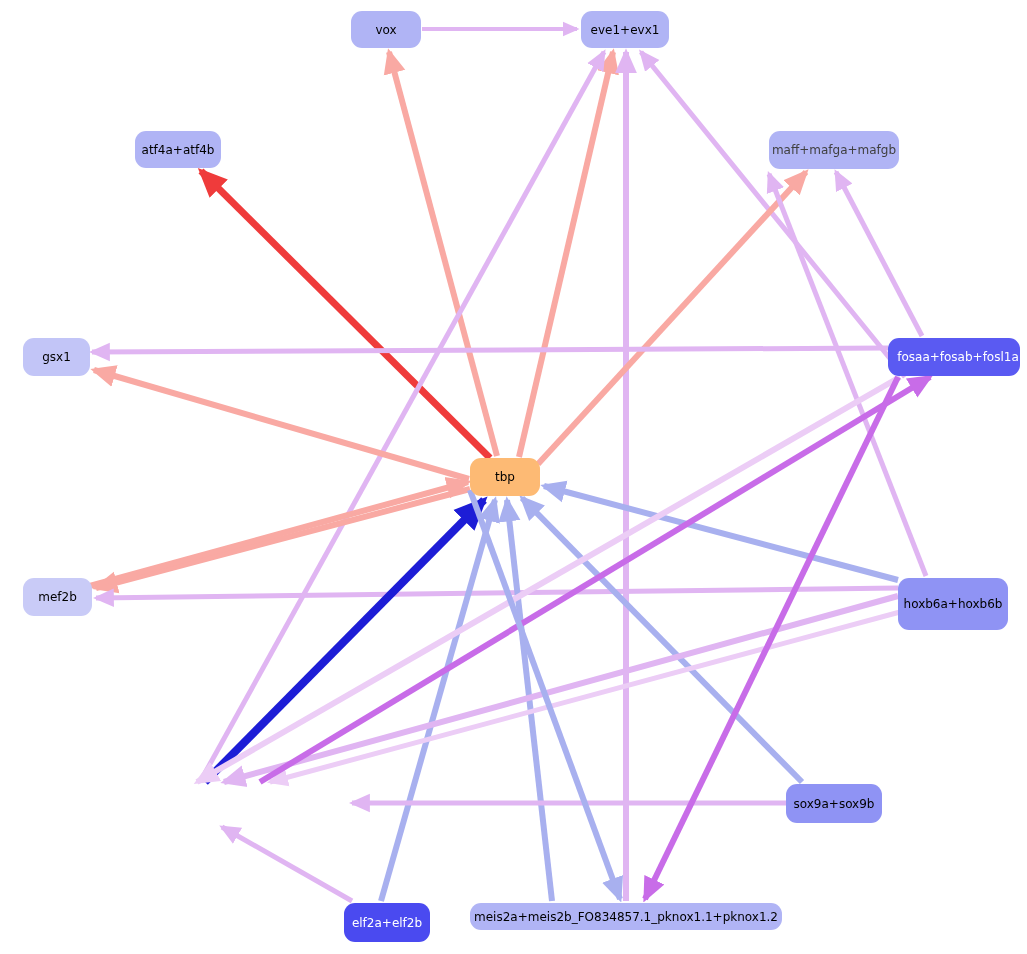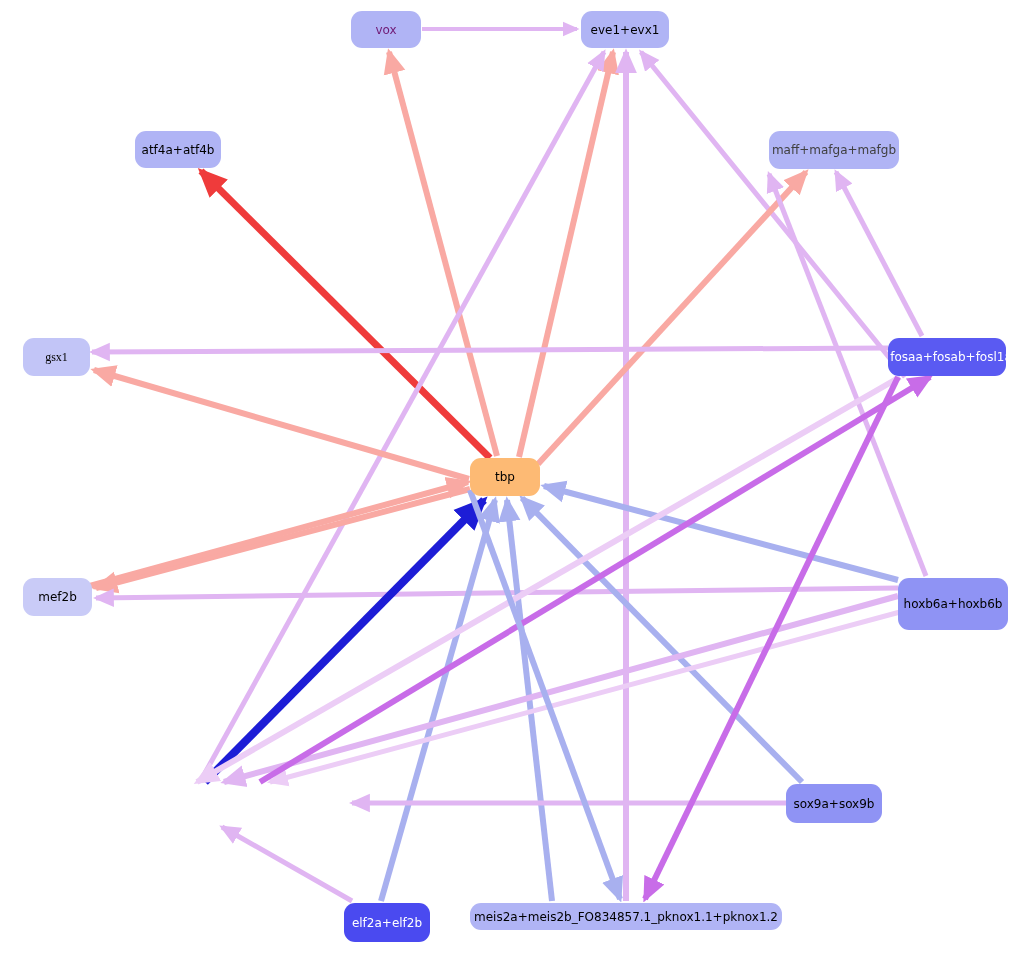--- a/index.html
+++ b/index.html
@@ -108,36 +108,36 @@
         <line x1="900" y1="612" x2="270" y2="782" stroke="#eccdf6" stroke-width="5" stroke-linecap="butt" marker-end="url(#arrow-eccdf6)"></line>
         <line x1="352" y1="901" x2="222" y2="827" stroke="#e0b5f2" stroke-width="5" stroke-linecap="butt" marker-end="url(#arrow-e0b5f2)"></line>
         <line x1="898" y1="377" x2="645" y2="899" stroke="#c86ce8" stroke-width="6" stroke-linecap="butt" marker-end="url(#arrow-c86ce8)"></line>
         <line x1="260" y1="782" x2="930" y2="377" stroke="#c86ce8" stroke-width="6" stroke-linecap="butt" marker-end="url(#arrow-c86ce8)"></line>
         <line x1="24" y1="604" x2="468" y2="482" stroke="#f9a9a3" stroke-width="6" stroke-linecap="butt" marker-end="url(#arrow-f9a9a3)"></line>
         <line x1="470" y1="490" x2="620" y2="899" stroke="#a8b0ef" stroke-width="6" stroke-linecap="butt" marker-end="url(#arrow-a8b0ef)"></line>
       </g>
   </svg>
 
   <div id="node-layer">
-      <div class="node" style="left: 351px; top: 11px; width: 70px; height: 37px; background: rgb(176, 180, 245); color: #701a75;">
+      <div class="node" style="left: 351px; top: 11px; width: 70px; height: 37px; background: rgb(176, 180, 245); color: #000000;">
         <span class="node-label">vox</span>
       </div>
       <div class="node" style="left: 581px; top: 11px; width: 88px; height: 37px; background: rgb(176, 180, 245); color: rgb(0, 0, 0);">
         <span class="node-label">eve1+evx1</span>
       </div>
       <div class="node" style="left: 135px; top: 131px; width: 86px; height: 37px; background: rgb(176, 180, 245); color: rgb(0, 0, 0);">
         <span class="node-label">atf4a+atf4b</span>
       </div>
       <div class="node" style="left: 769px; top: 131px; width: 130px; height: 38px; background: rgb(176, 180, 245); color: #404040;">
         <span class="node-label">maff+mafga+mafgb</span>
       </div>
-      <div class="node" style="left: 23px; top: 338px; width: 67px; height: 38px; background: rgb(194, 197, 247); color: rgb(0, 0, 0); font-family: Liberation Serif, serif;">
+      <div class="node" style="left: 23px; top: 338px; width: 67px; height: 38px; background: rgb(194, 197, 247); color: rgb(0, 0, 0);">
         <span class="node-label">gsx1</span>
       </div>
-      <div class="node" style="left: 888px; top: 338px; width: 118px; height: 38px; background: rgb(90, 90, 242); color: rgb(255, 255, 255); padding-left: 8px;">
+      <div class="node" style="left: 888px; top: 338px; width: 132px; height: 38px; background: rgb(90, 90, 242); color: rgb(255, 255, 255); padding-left: 8px;">
         <span class="node-label">fosaa+fosab+fosl1a</span>
       </div>
       <div class="node" style="left: 470px; top: 458px; width: 70px; height: 38px; background: #fdba74; color: rgb(0, 0, 0);">
         <span class="node-label">tbp</span>
       </div>
       <div class="node" style="left: 23px; top: 578px; width: 69px; height: 38px; background: rgb(201, 203, 247); color: rgb(0, 0, 0);">
         <span class="node-label">mef2b</span>
       </div>
       <div class="node" style="left: 898px; top: 578px; width: 110px; height: 52px; background: rgb(143, 147, 244); color: rgb(0, 0, 0);">
         <span class="node-label">hoxb6a+hoxb6b</span>

